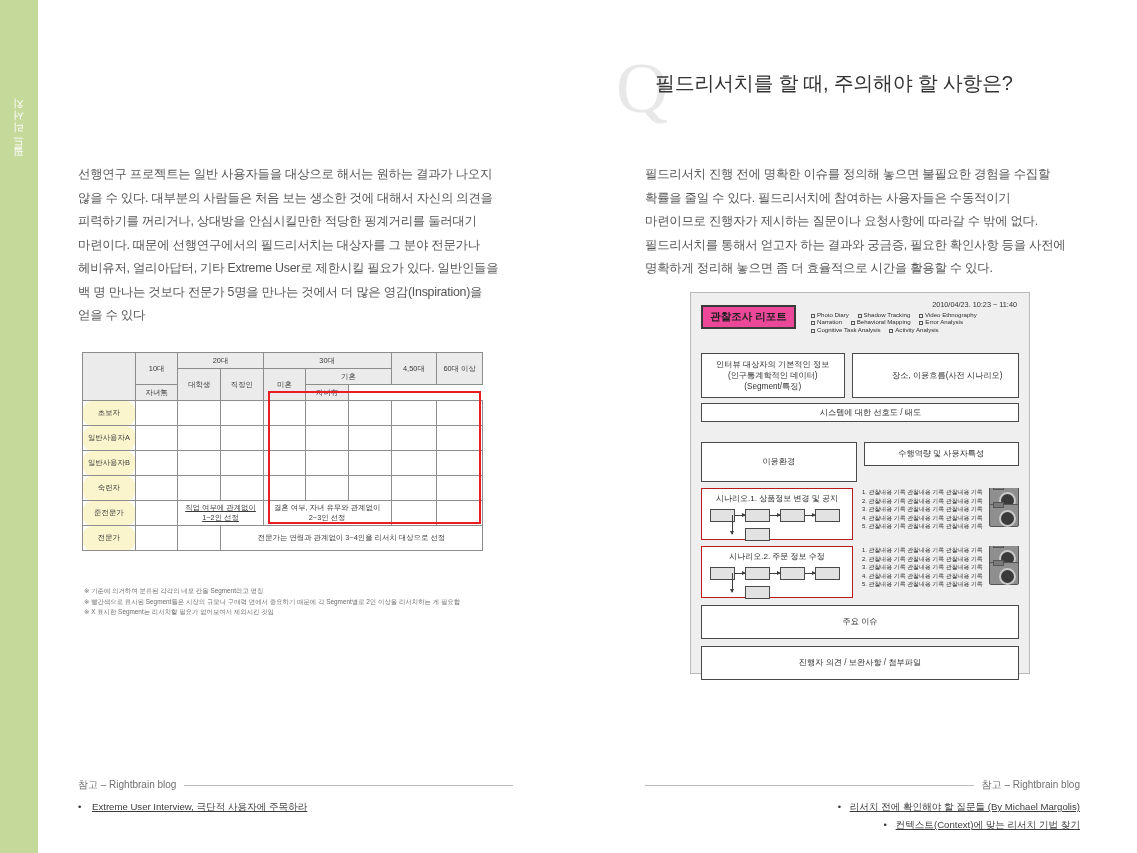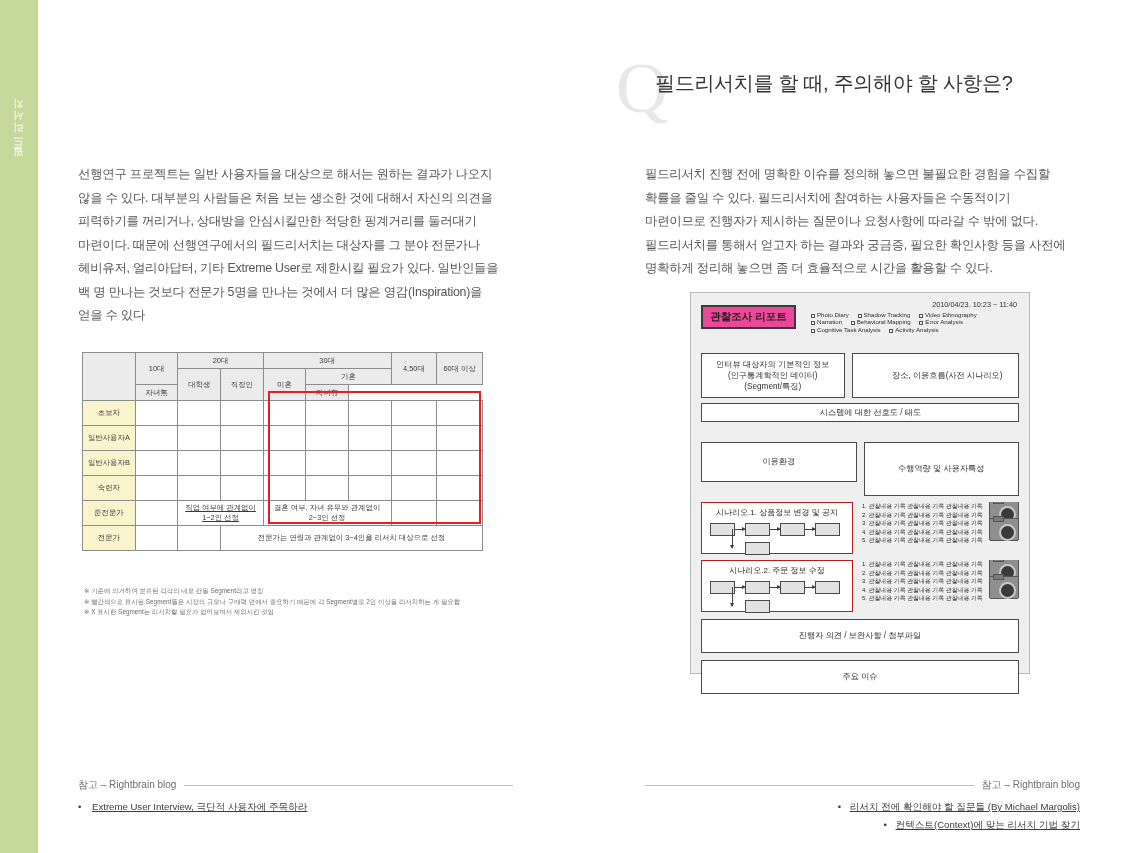--- a/index.html
+++ b/index.html
@@ -61,21 +61,21 @@
     width:401px;
     font-size:7.4px; color:#3a3a3a;
     table-layout:fixed;
   }
   #segment-table td, #segment-table th{
     border:1px solid #8d8d8d;
     text-align:center; vertical-align:middle;
     padding:0; font-weight:normal;
   }
   #segment-table thead td{ background:#ebebeb; height:16px; }
-  #segment-table tbody td{ height:25px; background:#ffffff; }
+  #segment-table tbody td{ height:25px; background:#ffffff;border-radius:9px; }
   #segment-table .rowhead{ background:#fbf5cd; height:25px; }
   td.diag-corner{
     background:#ebebeb;
     background-image:linear-gradient(to bottom right,
       transparent 0, transparent calc(50% - .5px),
       #8d8d8d calc(50% - .5px), #8d8d8d calc(50% + .5px),
       transparent calc(50% + .5px), transparent 100%);
   }
   td.x-out{
     background-image:
@@ -131,21 +131,21 @@
     border:.8px solid #555; margin-right:2px; vertical-align:-1px;
   }
   #method-checks .mi{ margin-right:7px; }
 
   .row2{ display:flex; gap:7px; margin-top:20px; }
   .row2 .rbox{ flex:1; }
   #box-interviewee{ height:45px; }
   #box-place{ height:45px;padding-left:24px; }
   #box-preference{ height:19px; margin-top:5px;padding-left:21px; }
   #box-usage-env{ height:40px; }
-  #box-capability{ height:54px; }
+  #box-capability{ height:24px;font-family:Liberation Serif, serif; }
 
   .scenario-row{ display:flex; gap:7px; margin-top:6px; }
   .scn-left{ width:152px; height:52px; border:1px solid #b91c1c; background:#fff; position:relative; }
   .scn-left .scn-title{
     position:absolute; left:0; right:0; top:4px;
     text-align:center; font-size:8px; color:#2b2b2b;
   }
   .flow{ position:absolute; left:8px; top:20px; }
   .fb{ position:absolute; width:25px; height:13px; border:1.2px solid #4a4a4a; background:#e2e2e2; }
   .fb.b1{ left:0;  top:0; }
@@ -414,22 +414,22 @@
         <span class="cam c-top"></span>
         <span class="cam c-bot"></span>
         <div>1. 관찰내용 기록 관찰내용 기록 관찰내용 기록</div>
         <div>2. 관찰내용 기록 관찰내용 기록 관찰내용 기록</div>
         <div>3. 관찰내용 기록 관찰내용 기록 관찰내용 기록</div>
         <div>4. 관찰내용 기록 관찰내용 기록 관찰내용 기록</div>
         <div>5. 관찰내용 기록 관찰내용 기록 관찰내용 기록</div>
       </div>
     </div>
 
+    <div class="rbox" id="box-main-issue">주요 이슈</div>
     <div class="rbox" id="box-facilitator">진행자 의견 / 보완사항 / 첨부파일</div>
-    <div class="rbox" id="box-main-issue">주요 이슈</div>
   </div>
 </div>
 
 <div class="footer" id="footer-left">
   <div class="src-line">
     <span>참고 – Rightbrain blog</span>
     <span class="rule"></span>
   </div>
   <ul>
     <li>

